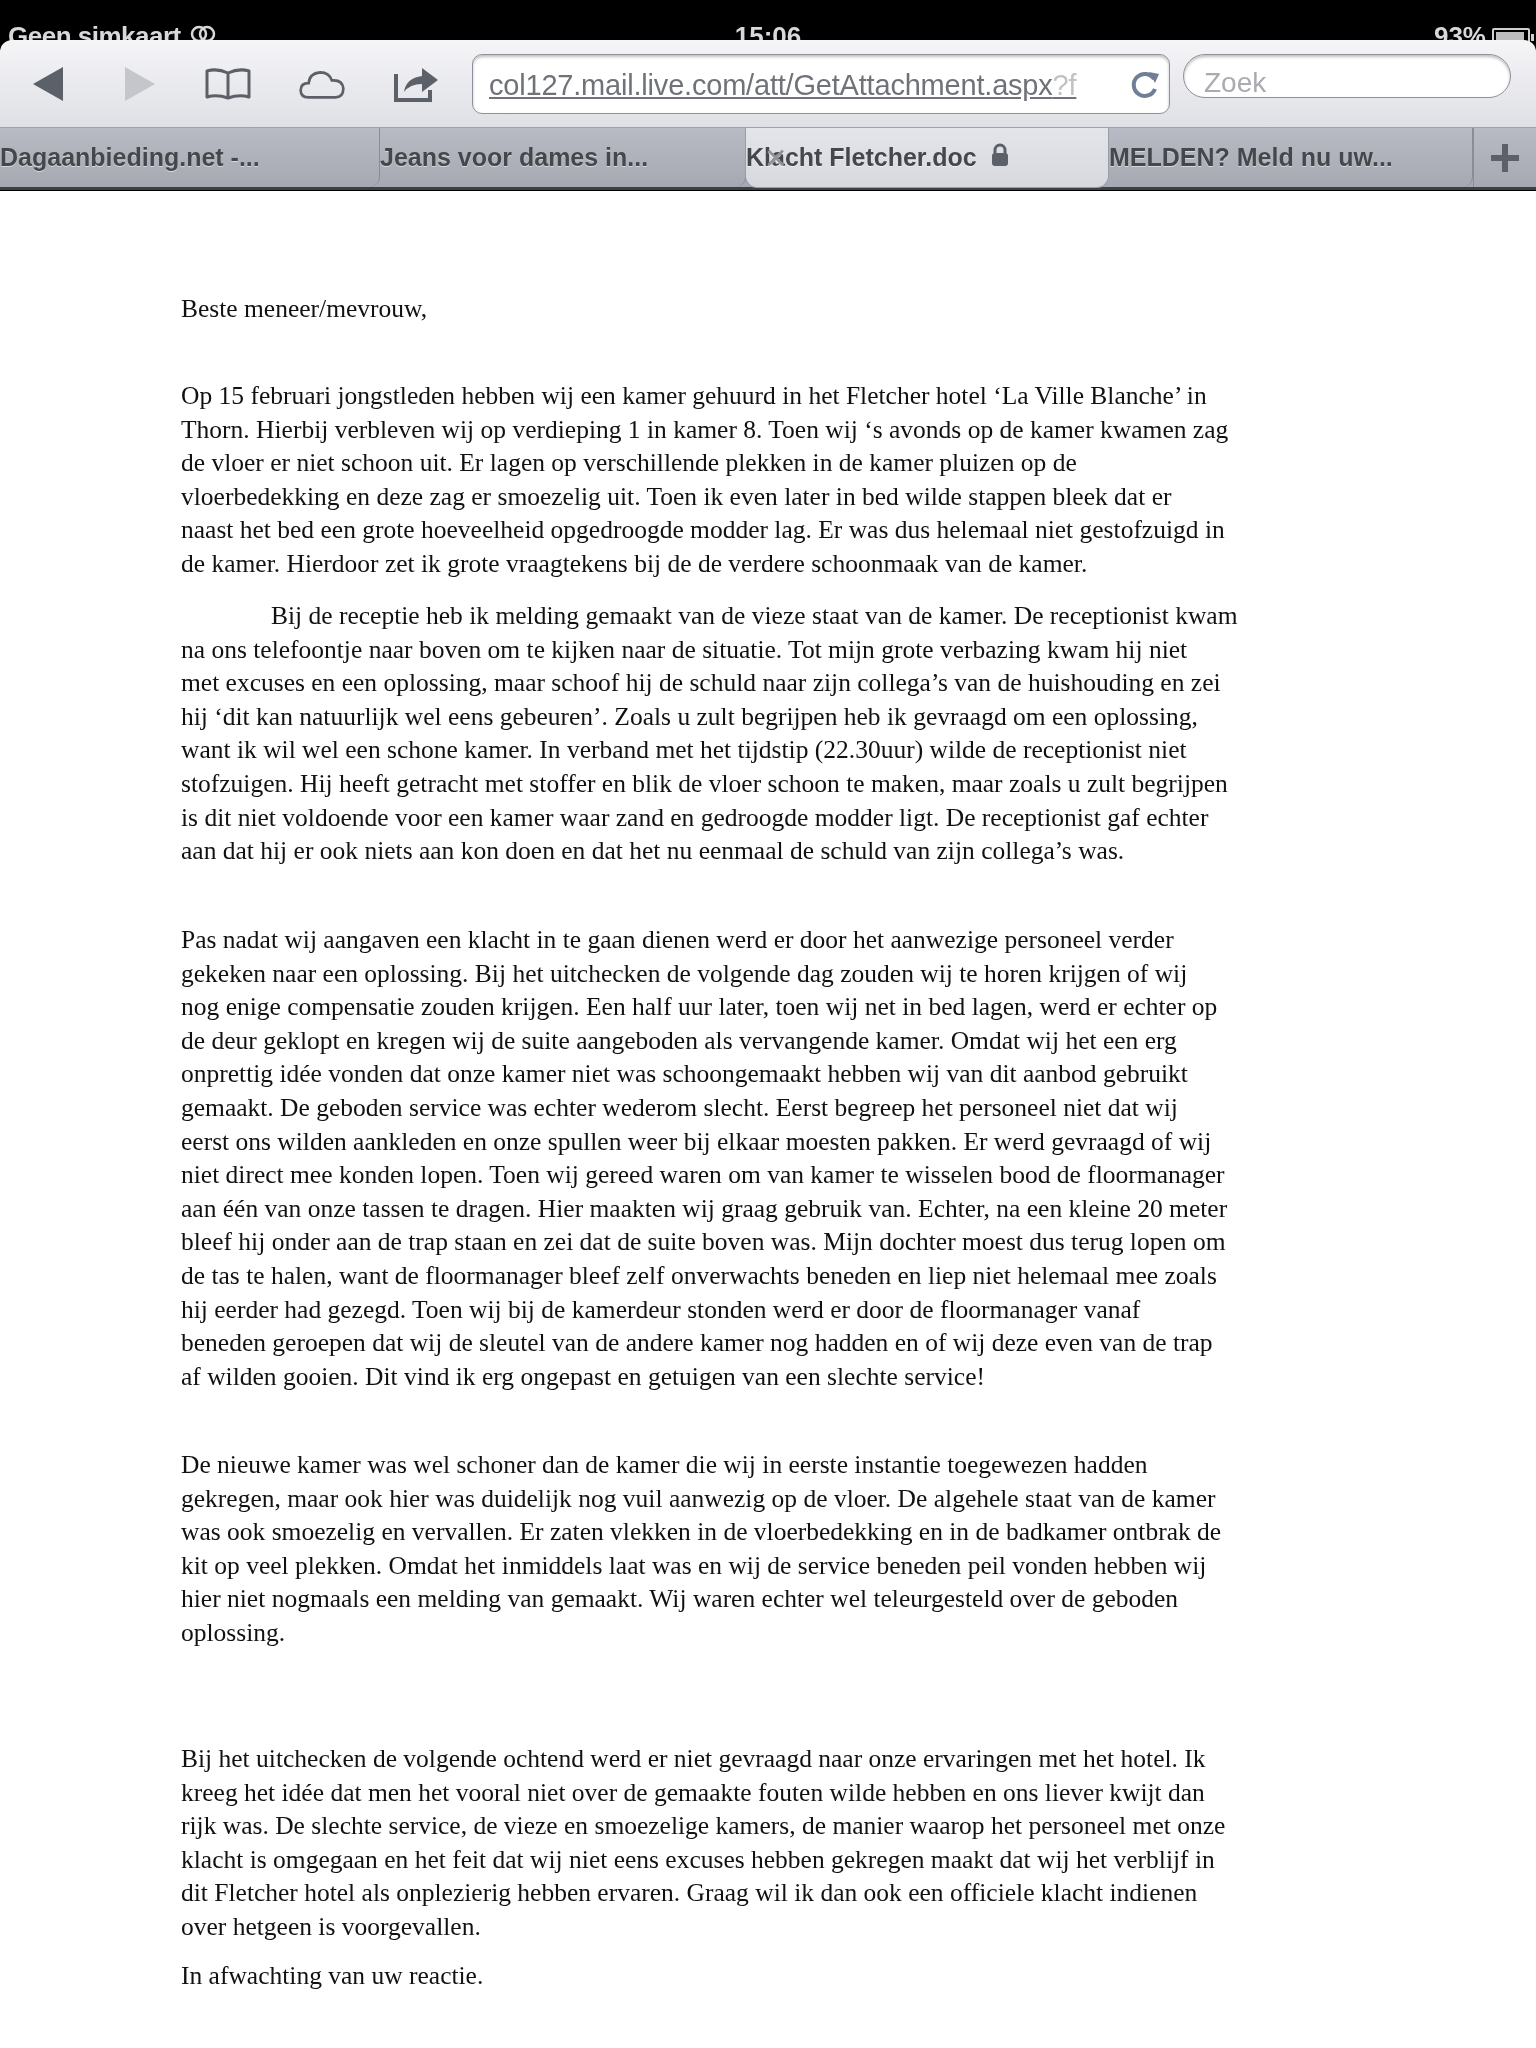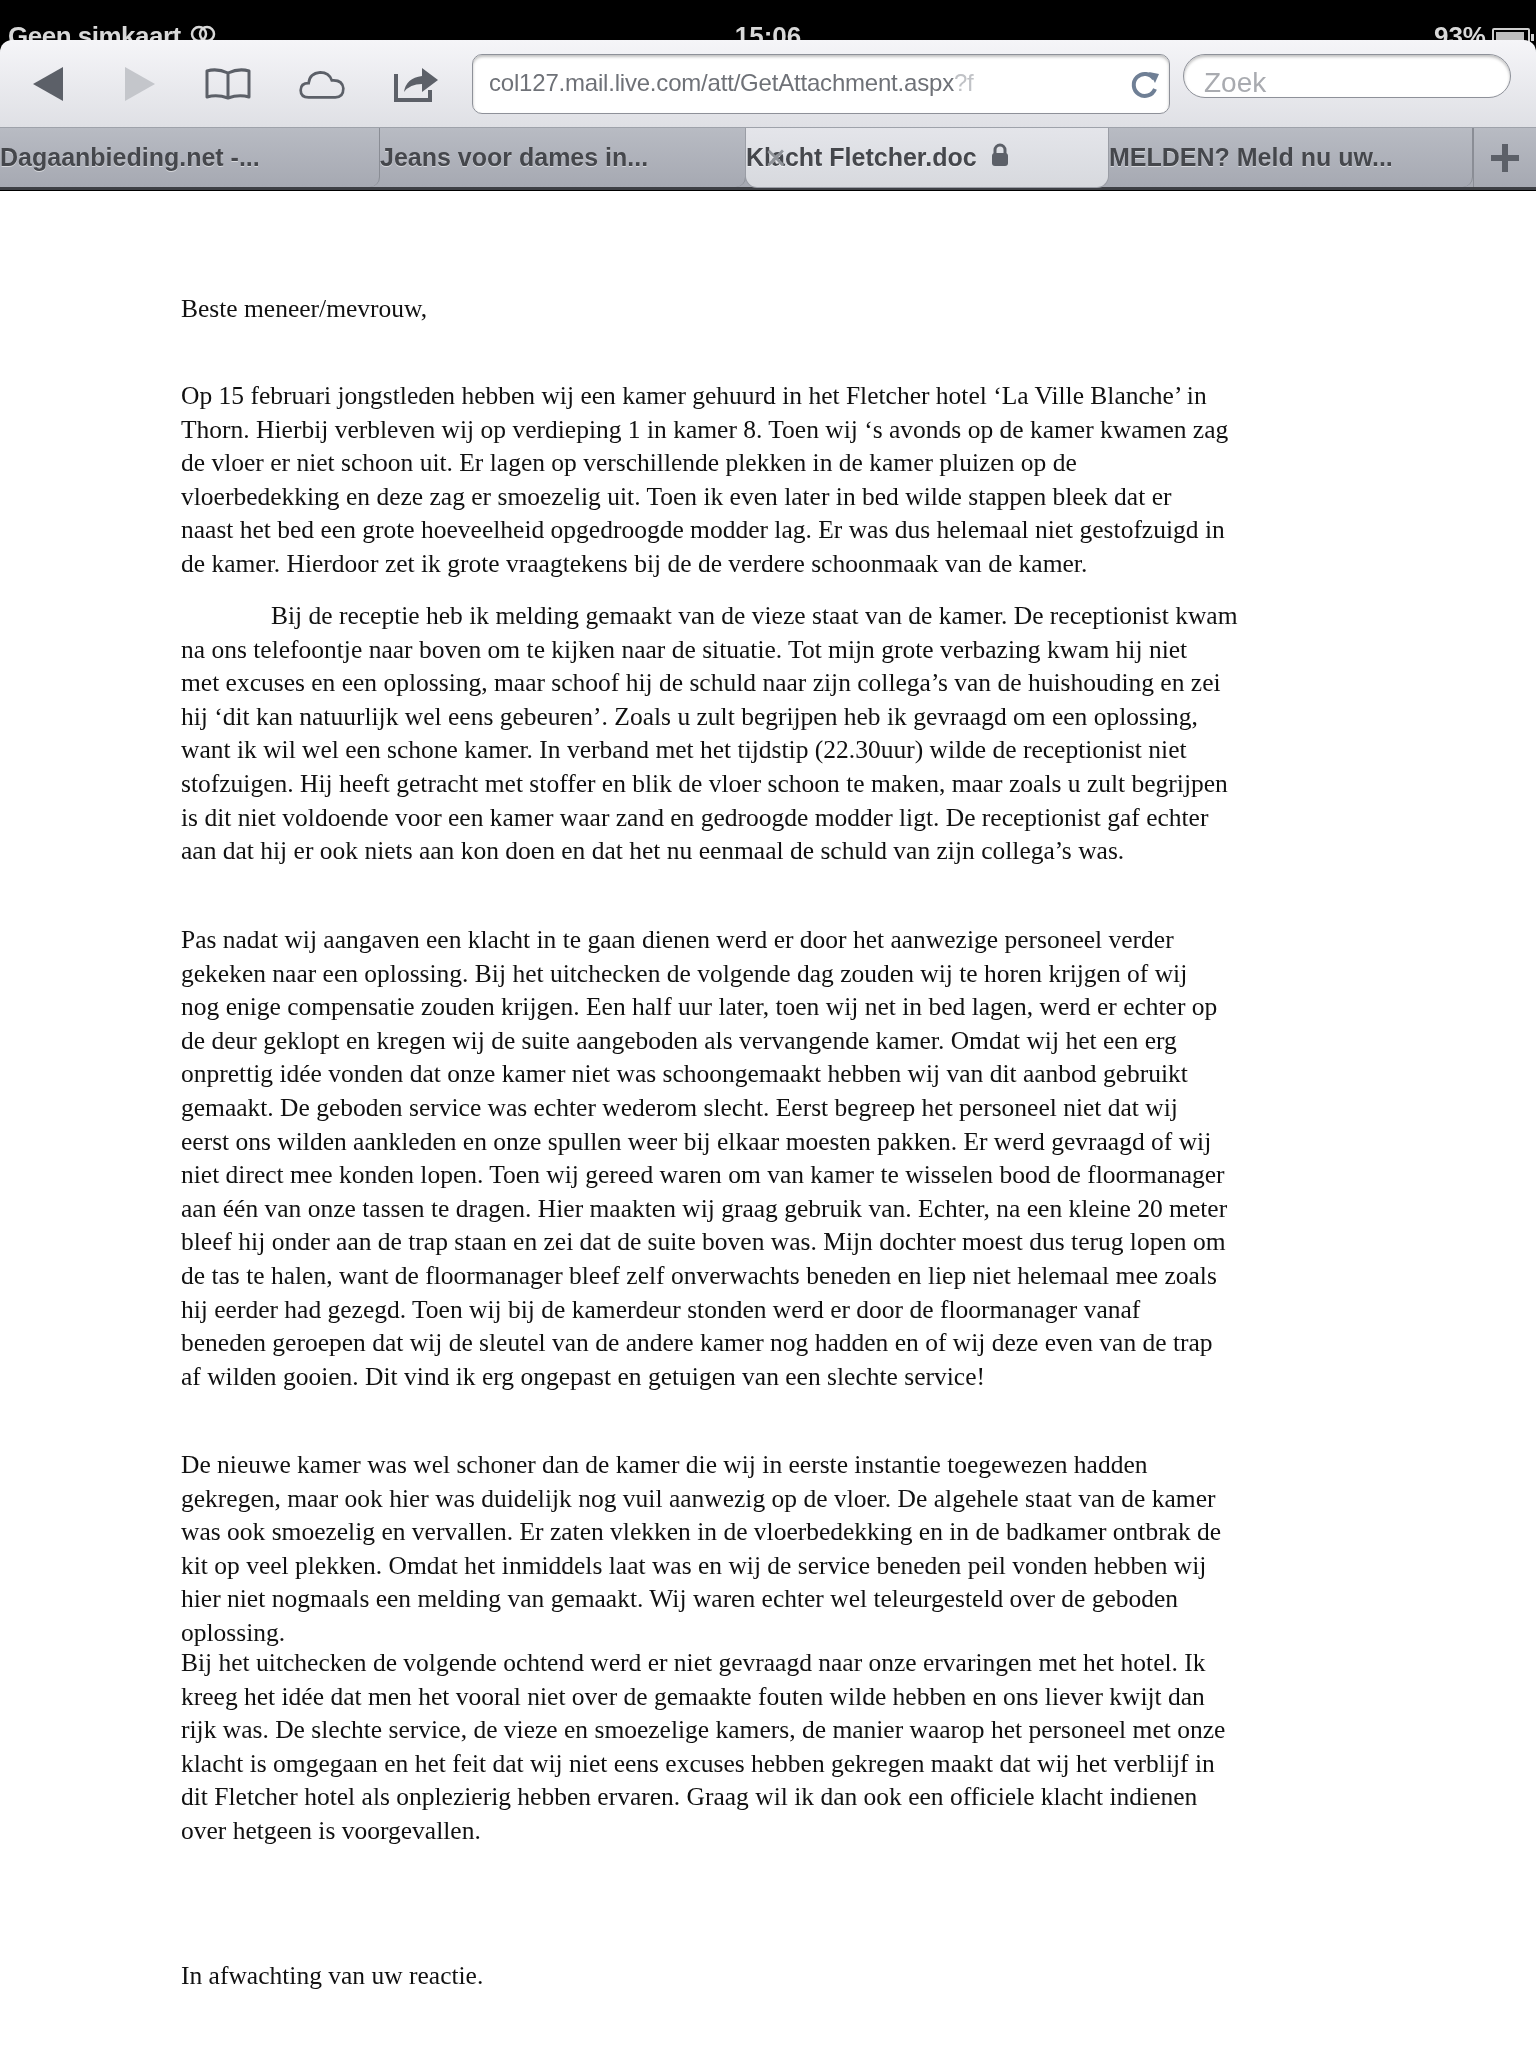--- a/index.html
+++ b/index.html
@@ -12,21 +12,21 @@
   .statusbar .center { position: absolute; left: 0; width: 1536px; top: 5px; text-align: center; pointer-events: none; }
   .statusbar .right { position: absolute; right: 6px; top: 5px; display: flex; align-items: center; gap: 6px; }
   .battery { width: 38px; height: 18px; border: 2px solid #cfcfcf; border-radius: 2px; position: relative; padding: 2px; }
   .battery::after { content: ""; position: absolute; right: -6px; top: 4px; width: 3px; height: 7px; background: #cfcfcf; }
   .battery .fill { width: 93%; height: 100%; background: #bdbdbd; }
 
   
   .toolbar { position: absolute; left: 0; top: 40px; width: 1536px; height: 88px; background: linear-gradient(#f5f5f8, #dfe0e5); border-radius: 12px 12px 0 0; border-bottom: 1px solid #9ea2aa; }
   .tb-icon { position: absolute; top: 20px; width: 48px; height: 48px; display: flex; align-items: center; justify-content: center; }
   .url-field { position: absolute; left: 472px; top: 14px; width: 698px; height: 60px; background: #fff; border: 1px solid #8e9199; border-radius: 10px; box-shadow: inset 0 2px 3px rgba(0,0,0,0.25); }
-  .url-text { position: absolute; left: 16px; top: 14px; font-size: 24px; color: #6f7278; white-space: nowrap; overflow: hidden; width: 630px; letter-spacing: -0.2px; }
+  .url-text { position: absolute; left: 16px; top: 14px; font-size: 29px; color: #6f7278; white-space: nowrap; overflow: hidden; width: 630px; letter-spacing: -0.2px; text-decoration: underline; }
   .url-text .fade { color: #c0c2c6; }
   .reload { position: absolute; right: 8px; top: 14px; width: 32px; height: 32px; }
   .search-field { position: absolute; left: 1183px; top: 14px; width: 328px; height: 44px; background: #fff; border: 1px solid #8e9199; border-radius: 30px; box-shadow: inset 0 2px 3px rgba(0,0,0,0.25); }
   .search-field input { border: none; outline: none; background: transparent; position: absolute; left: 20px; top: 12px; width: 290px; font-size: 28px; font-family: "Liberation Sans", sans-serif; color: #333; }
   .search-field input::placeholder { color: #a9abb0; }
 
   
   .tabbar { position: absolute; left: 0; top: 128px; width: 1536px; height: 62px; background: linear-gradient(#b8bbc3, #a6a9b2); border-bottom: 3px solid #3d3f44; }
   .tab { position: absolute; top: 0; height: 59px; border-right: 1px solid #8a8d95; display: flex; align-items: center; font-size: 25px; font-weight: bold; color: #45474c; text-shadow: 0 1px 0 rgba(255,255,255,0.5); white-space: nowrap; border-radius: 0 0 10px 10px; }
   .tab.active { background: linear-gradient(#e4e5ea, #d7d9de); border-radius: 0 0 12px 12px; border: 1px solid #9a9da5; border-top: none; height: 60px; z-index: 2; }
@@ -177,21 +177,21 @@
 
     <div class="block" style="top:1257px">
       <span class="line">De nieuwe kamer was wel schoner dan de kamer die wij in eerste instantie toegewezen hadden</span>
       <span class="line">gekregen, maar ook hier was duidelijk nog vuil aanwezig op de vloer. De algehele staat van de kamer</span>
       <span class="line">was ook smoezelig en vervallen. Er zaten vlekken in de vloerbedekking en in de badkamer ontbrak de</span>
       <span class="line">kit op veel plekken. Omdat het inmiddels laat was en wij de service beneden peil vonden hebben wij</span>
       <span class="line">hier niet nogmaals een melding van gemaakt. Wij waren echter wel teleurgesteld over de geboden</span>
       <span class="line">oplossing.</span>
     </div>
 
-    <div class="block" style="top:1455px">
+    <div class="block" style="top:1551px">
       <span class="line">Bij het uitchecken de volgende ochtend werd er niet gevraagd naar onze ervaringen met het hotel. Ik</span>
       <span class="line">kreeg het idée dat men het vooral niet over de gemaakte fouten wilde hebben en ons liever kwijt dan</span>
       <span class="line">rijk was. De slechte service, de vieze en smoezelige kamers, de manier waarop het personeel met onze</span>
       <span class="line">klacht is omgegaan en het feit dat wij niet eens excuses hebben gekregen maakt dat wij het verblijf in</span>
       <span class="line">dit Fletcher hotel als onplezierig hebben ervaren. Graag wil ik dan ook een officiele klacht indienen</span>
       <span class="line">over hetgeen is voorgevallen.</span>
     </div>
 
     <div class="block" style="top:1768px">
       <span class="line">In afwachting van uw reactie.</span>

